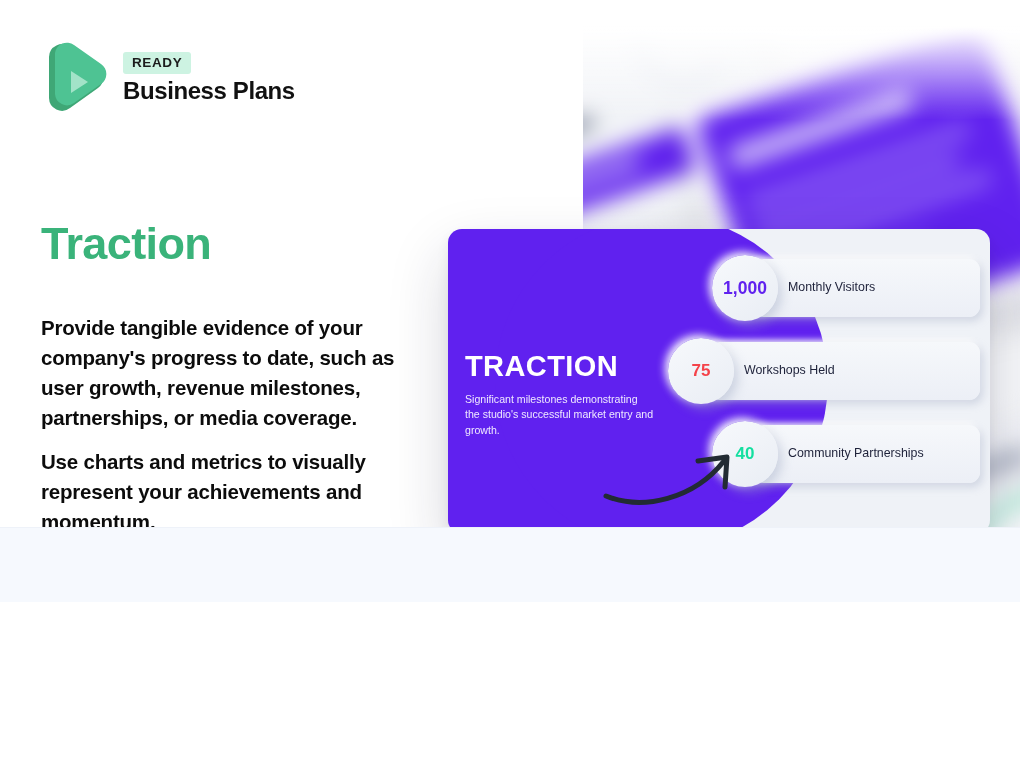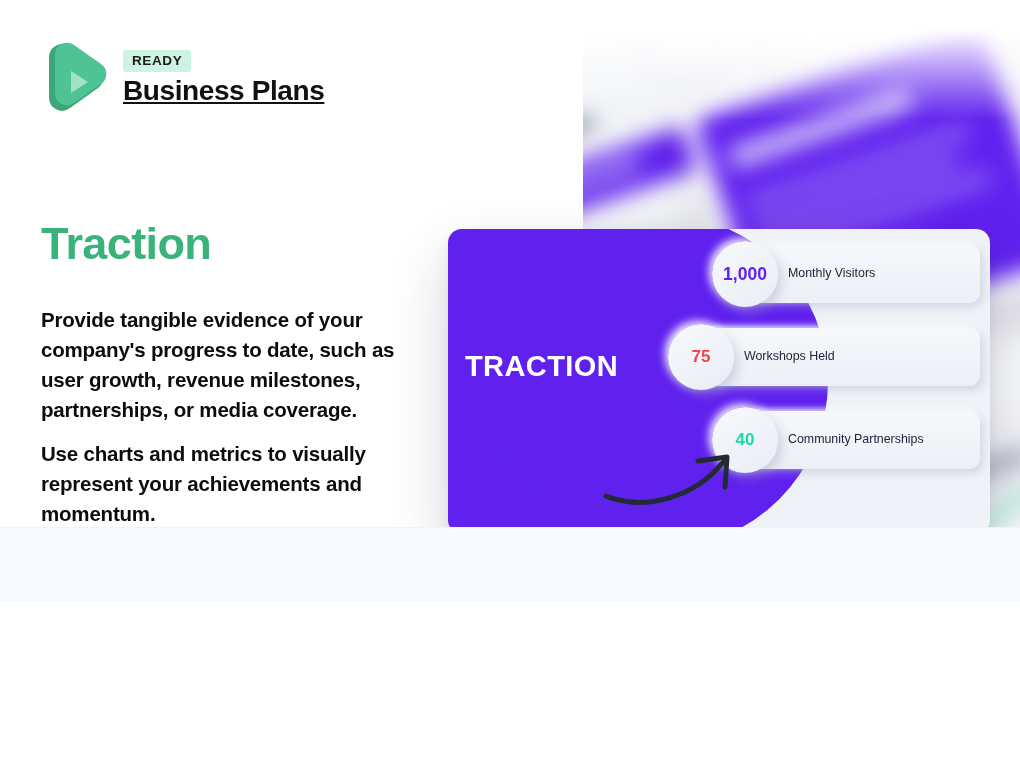--- a/index.html
+++ b/index.html
@@ -76,28 +76,28 @@
   .brand{ position:absolute; left:41px; top:41px; display:flex; align-items:center; gap:16px; }
   .logo-mark{ position:relative; width:66px; height:74px; flex:none; }
 
   .badge-row{ display:flex; flex-direction:column; gap:3px; }
   .ready-badge{
     align-self:flex-start;
     background:#cdf3e2; color:#1c1c1c;
     font-size:13.5px; font-weight:700; letter-spacing:.6px;
     padding:3px 9px 4px; border-radius:3px;
   }
-  .brand-title{ font-size:28px; font-weight:700; color:#111; letter-spacing:-.4px;text-decoration:underline; }
+  .brand-title{ font-size:24px; font-weight:700; color:#111; letter-spacing:-.4px; }
 
   .page-title{
     position:absolute; left:41px; top:218px;
     font-size:45px; font-weight:700; color:#3ab37a; letter-spacing:-.6px;
   }
   .body-copy{
-    position:absolute; left:41px; top:305px; width:378px;
+    position:absolute; left:41px; top:313px; width:378px;
     font-size:20.5px; font-weight:700; line-height:1.46; color:#0c0c0c;
     letter-spacing:-.2px;
   }
   .body-copy p + p{ margin-top:14px; }
 
   
   .card{
     position:absolute; left:448px; top:229px; width:542px; height:305px;
     background:#eff2f7; border-radius:14px; overflow:hidden;
     box-shadow:0 26px 60px rgba(30,30,60,.18), 0 6px 16px rgba(30,30,60,.08);
@@ -114,21 +114,21 @@
     position:absolute; left:17px; top:121px; z-index:3;
     font-size:29px; font-weight:800; color:#fff; letter-spacing:.4px;
   }
   .card-sub{
     position:absolute; left:17px; top:163px; width:190px; z-index:3;
     font-size:10.6px; line-height:1.45; color:#efe8ff;
   }
 
   .arrow{ position:absolute; left:150px; top:170px; width:160px; height:120px; z-index:4; }
 
-  .stats{ position:absolute; right:0px; top:12px; width:300px;text-align:center; }
+  .stats{ position:absolute; right:0px; top:26px; width:300px;text-align:center; }
   .stat{ position:relative; height:66px; margin-bottom:17px; }
   .stat .plate{
     position:absolute; left:40px; top:4px; right:10px; height:58px;
     background:linear-gradient(180deg,#f6f8fb 0%,#eceff6 100%);
     border-radius:11px;
     box-shadow:3px 4px 9px rgba(160,170,195,.40), -2px -2px 6px rgba(255,255,255,.95);
   }
   .stat .circle{
     position:absolute; left:0; top:0; width:66px; height:66px; border-radius:50%;
     background:linear-gradient(145deg,#f7f9fc 0%,#e9edf4 100%);
@@ -216,20 +216,21 @@
       <p>Provide tangible evidence of your company's progress to date, such as user growth, revenue milestones, partnerships, or media coverage.</p>
       <p>Use charts and metrics to visually represent your achievements and momentum.</p>
     </div>
   </div>
 
   <div class="card">
     <div class="card-purple"></div>
     <div class="card-bulge"></div>
 
     <div class="card-heading">TRACTION</div>
+    <div class="card-sub">Significant milestones demonstrating the studio's successful market entry and growth.</div>
 
     <svg class="arrow" viewBox="0 0 160 120" xmlns="http://www.w3.org/2000/svg">
       <path d="M8 97 C 45 112, 96 100, 126 62" stroke="#222b33" stroke-width="5" fill="none" stroke-linecap="round"></path>
       <path d="M100 62 L129 58 L127 88" stroke="#222b33" stroke-width="5" fill="none" stroke-linecap="round" stroke-linejoin="round"></path>
     </svg>
 
     <div class="stats">
 
       <div class="stat s1">
         <div class="plate"></div>

